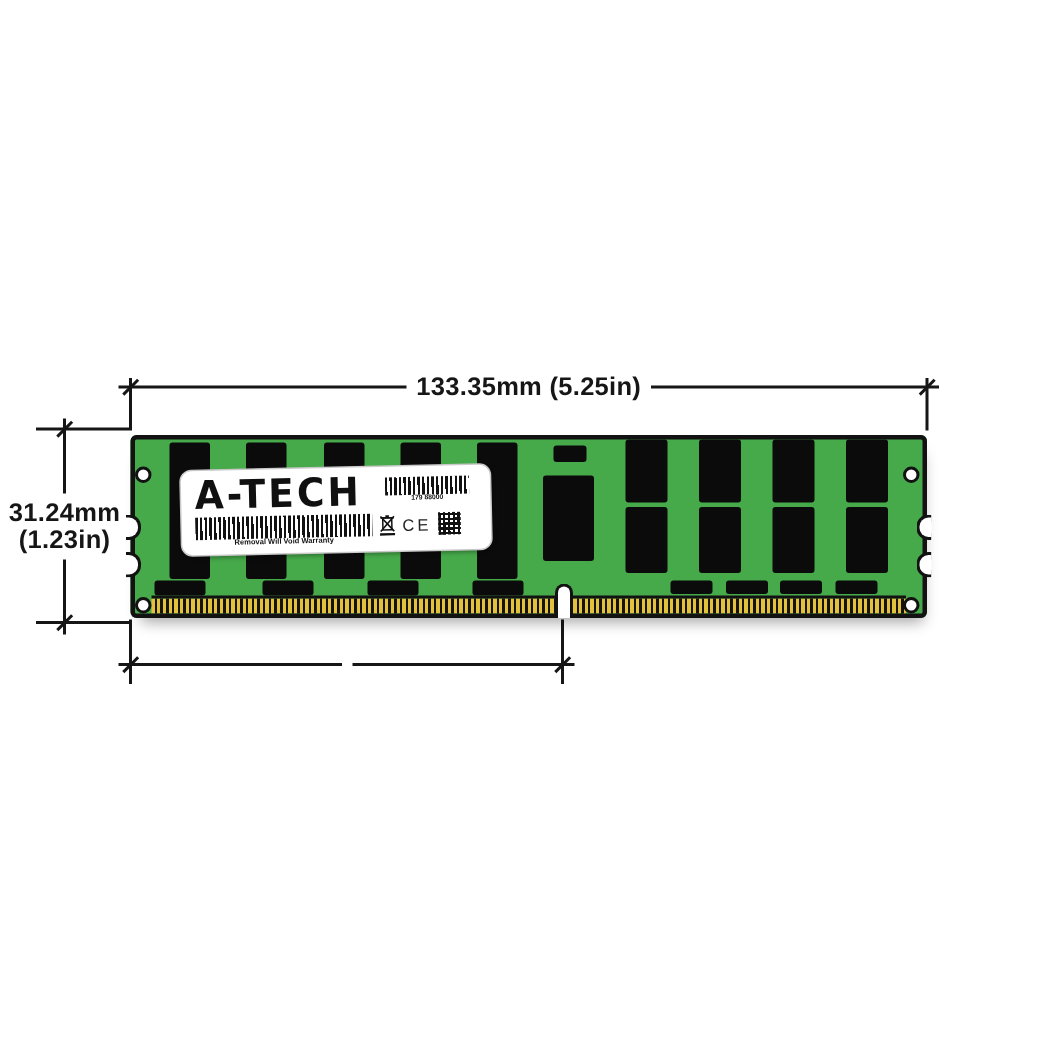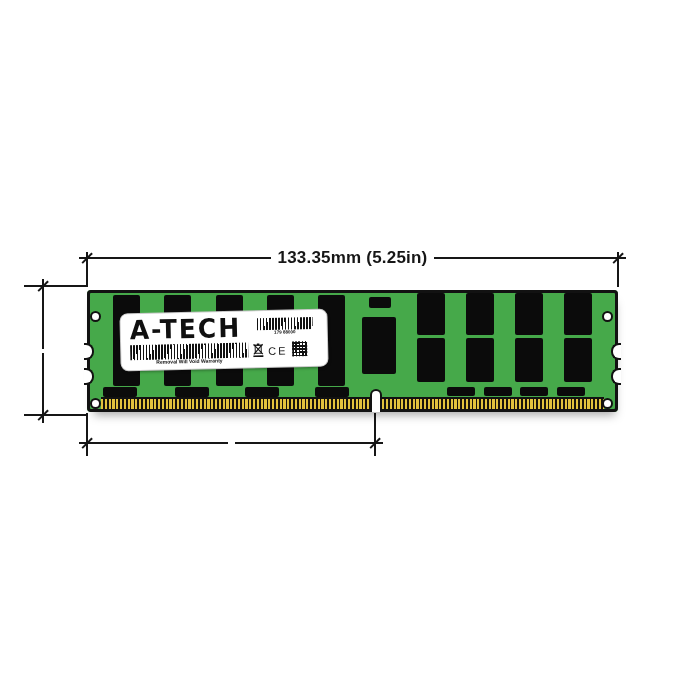--- a/index.html
+++ b/index.html
@@ -83,20 +83,24 @@
     </div>
     <div class="tick" style="left:87px; top:258px;"></div>
     <div class="tick" style="left:618px; top:258px;"></div>
   </div>
 
   <div>
     <div class="ext" style="left:24px; top:285px; width:62px; height:1.6px;"></div>
     <div class="ext" style="left:24px; top:414px; width:62px; height:1.6px;"></div>
     <div class="dim-left">
       <div class="vline"></div>
+      <div>
+        <div class="dim-text">31.24mm</div>
+        <div class="dim-text">(1.23in)</div>
+      </div>
       <div class="vline"></div>
     </div>
     <div class="tick" style="left:43px; top:286px;"></div>
     <div class="tick" style="left:43px; top:415px;"></div>
   </div>
 
   <div>
     <div class="ext" style="left:86px; top:413px; width:1.6px; height:43px;"></div>
     <div class="ext" style="left:374px; top:413px; width:1.6px; height:43px;"></div>
     <div class="dim-bottom">

